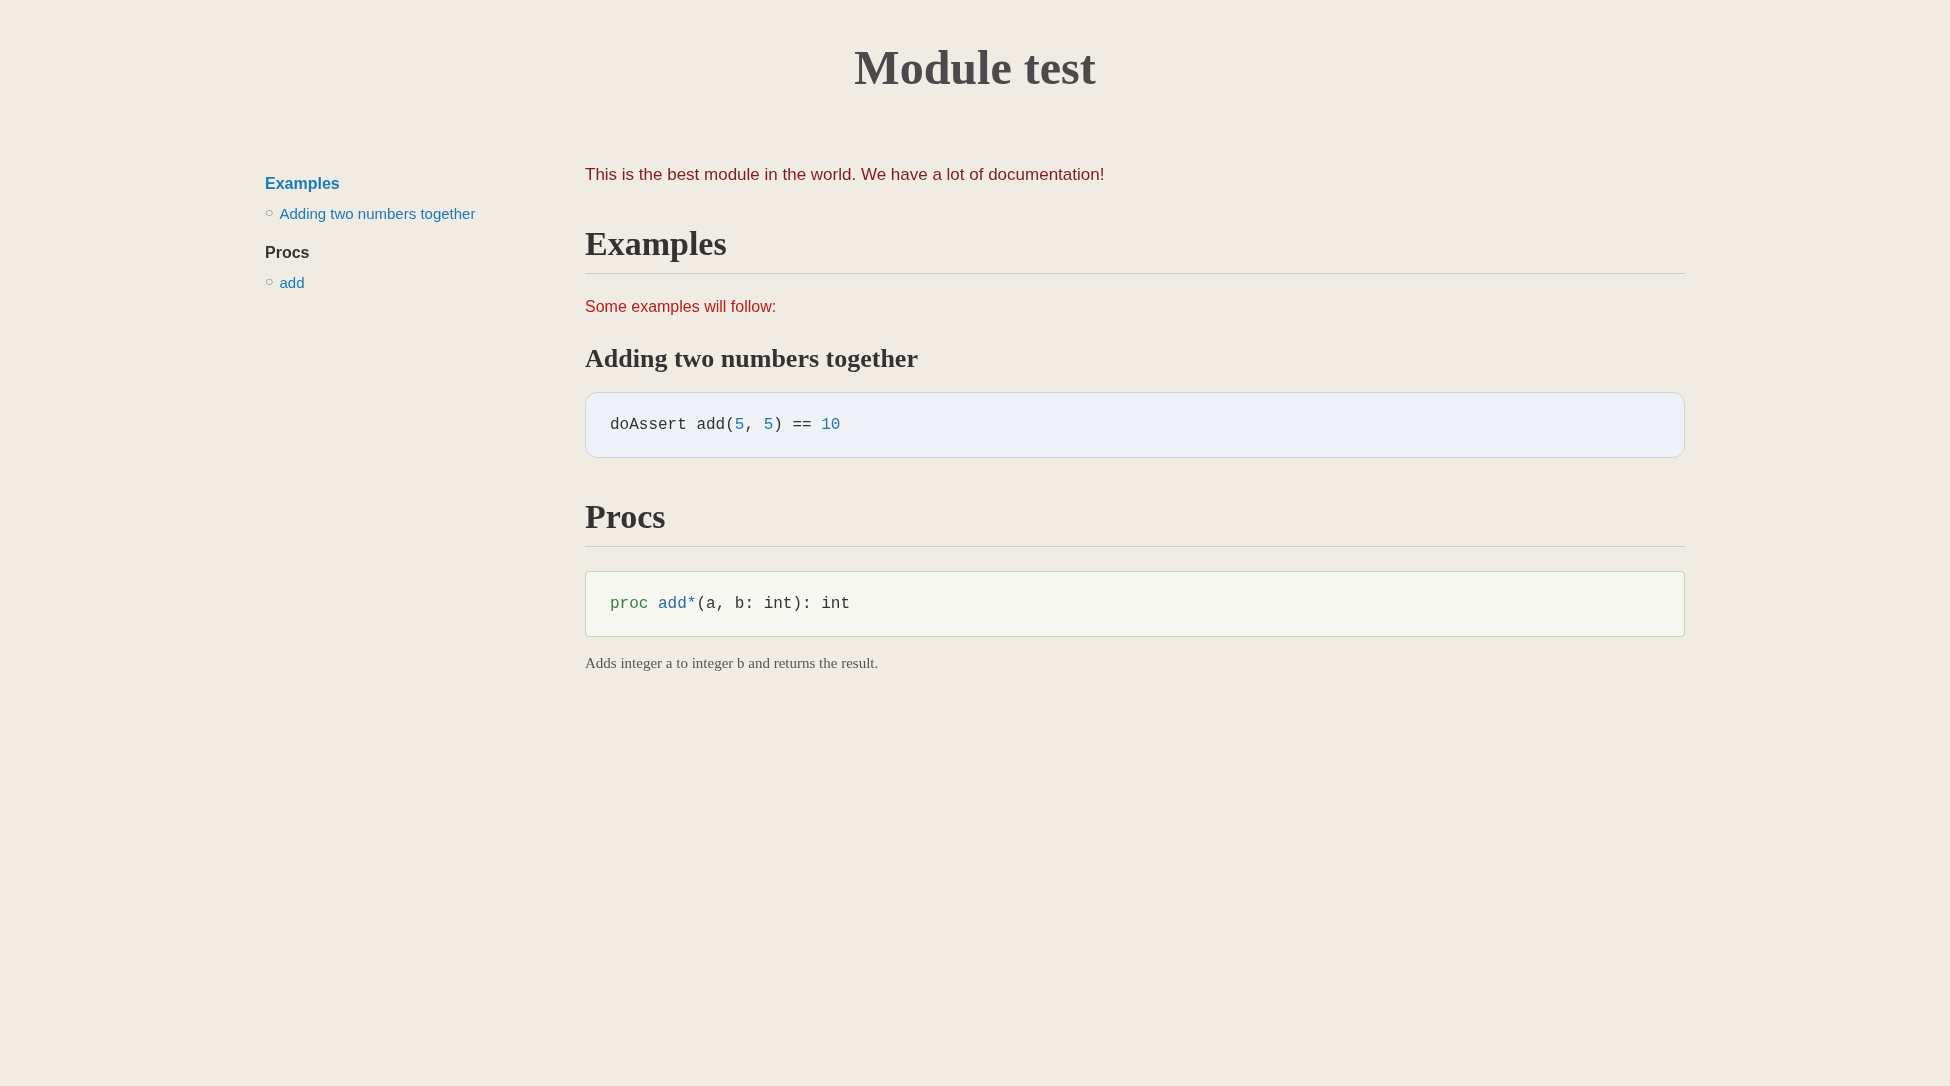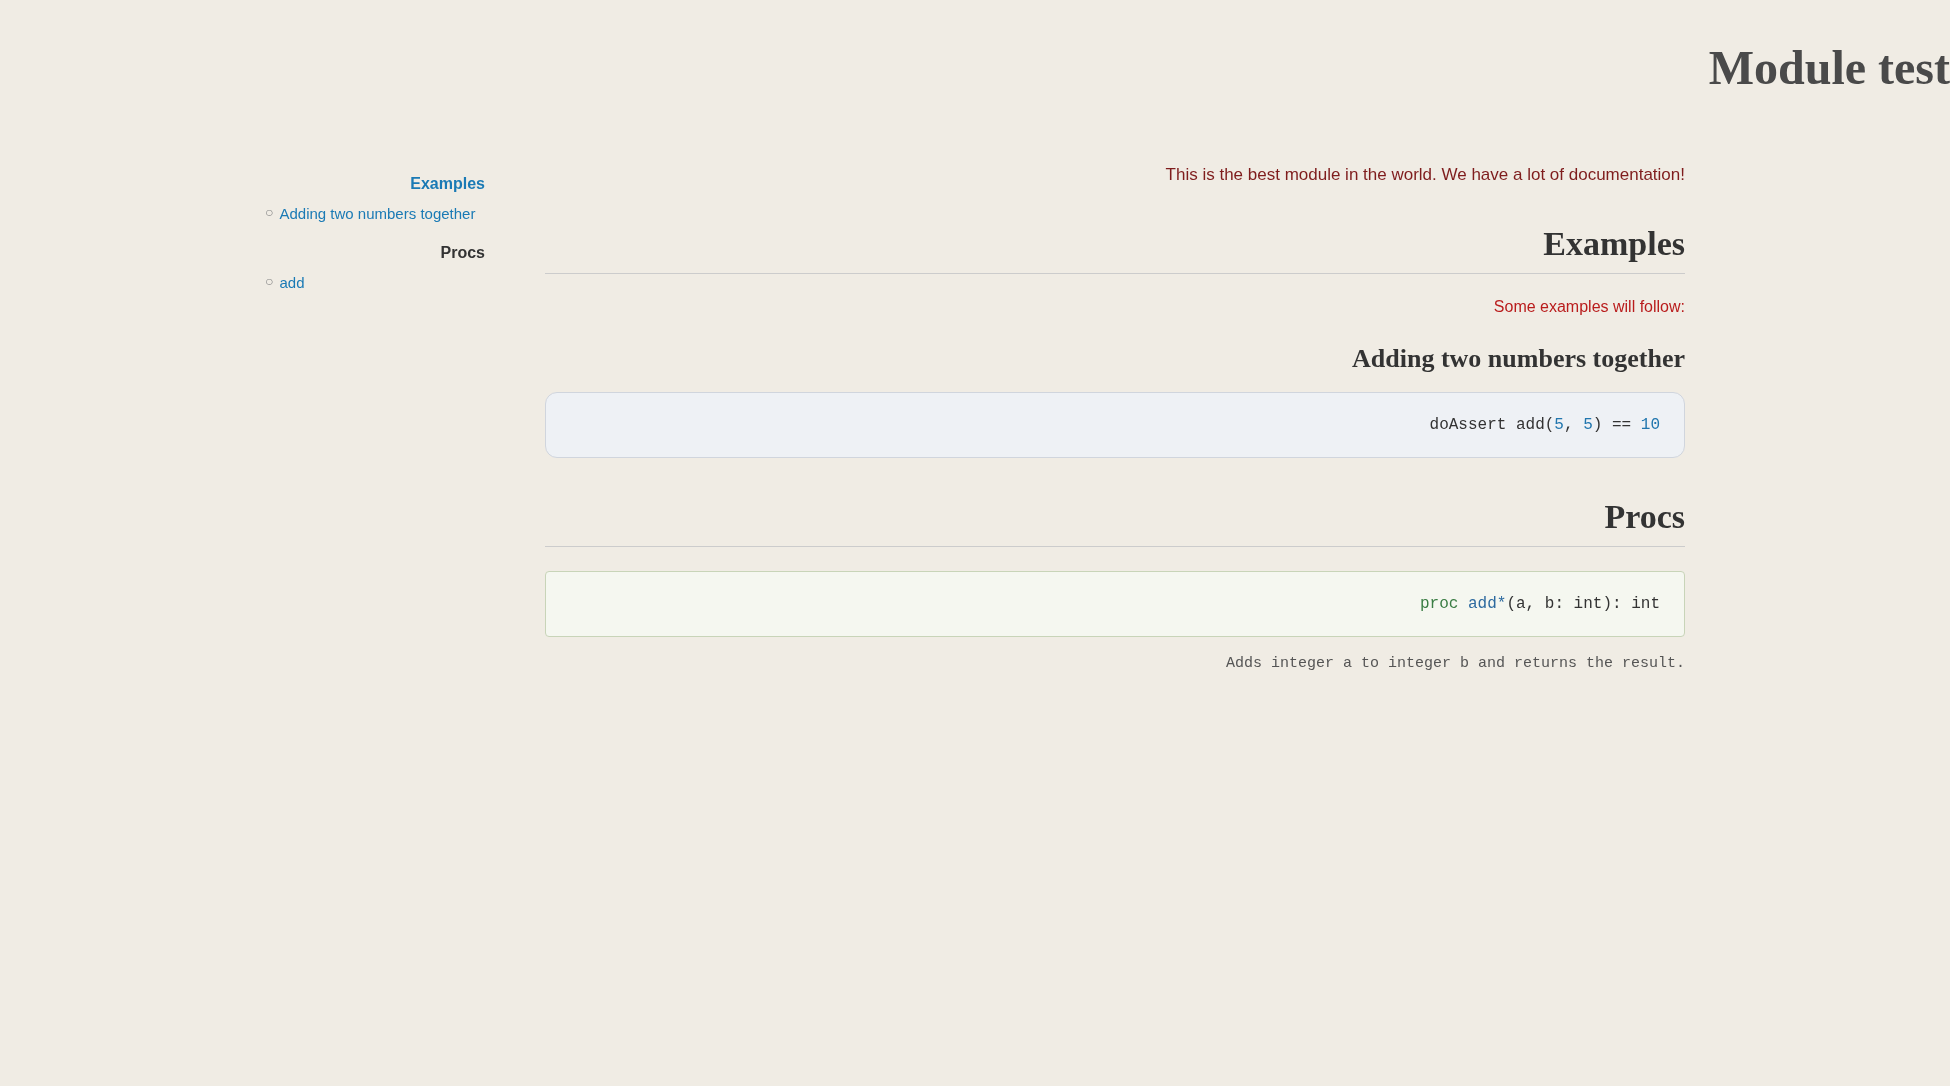--- a/index.html
+++ b/index.html
@@ -1,19 +1,18 @@
 <!DOCTYPE html>
 <html><head>
   <meta charset="utf-8">
   <style>
     * {
       box-sizing: border-box;
       margin: 0;
       padding: 0;
-      text-align: right;
     }
 
     body {
       background-color: #f0ece4;
       font-family: Georgia, 'Times New Roman', serif;
       color: #333;
       min-height: 1086px;
     }
 
     .page-header {
@@ -27,20 +26,21 @@
       font-weight: 700;
       color: #4a4a4a;
       font-family: Georgia, serif;
     }
 
     .layout {
       display: flex;
       max-width: 1500px;
       margin: 0 auto;
       padding: 40px 40px 40px 40px;
+      gap: 40px;
     }
 
     .sidebar {
       width: 260px;
       flex-shrink: 0;
       padding-right: 40px;
       padding-top: 10px;
     }
 
     .sidebar-section-label {
@@ -161,21 +161,21 @@
       padding: 20px 24px;
       margin-bottom: 18px;
       font-family: Liberation Mono, monospace;
       font-size: 16px;
       line-height: 1.5;
     }
 
     .proc-description {
       font-size: 15px;
       color: #555;
-      font-family: Liberation Mono, monospace;
+      font-family: Liberation Serif, serif;
     }
 
     .procs-section {
       margin-top: 10px;
     }
   </style>
 </head>
 <body>
 
 <header class="page-header">

